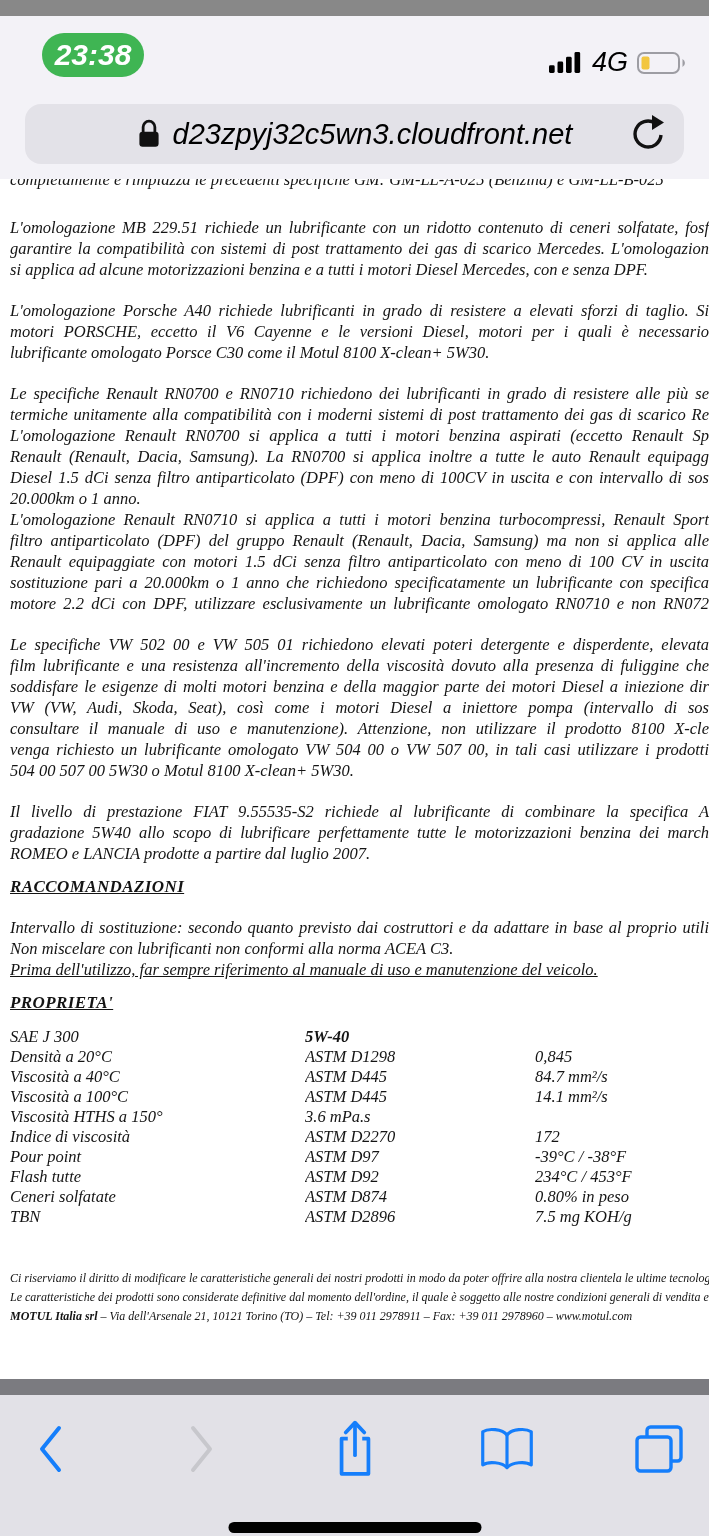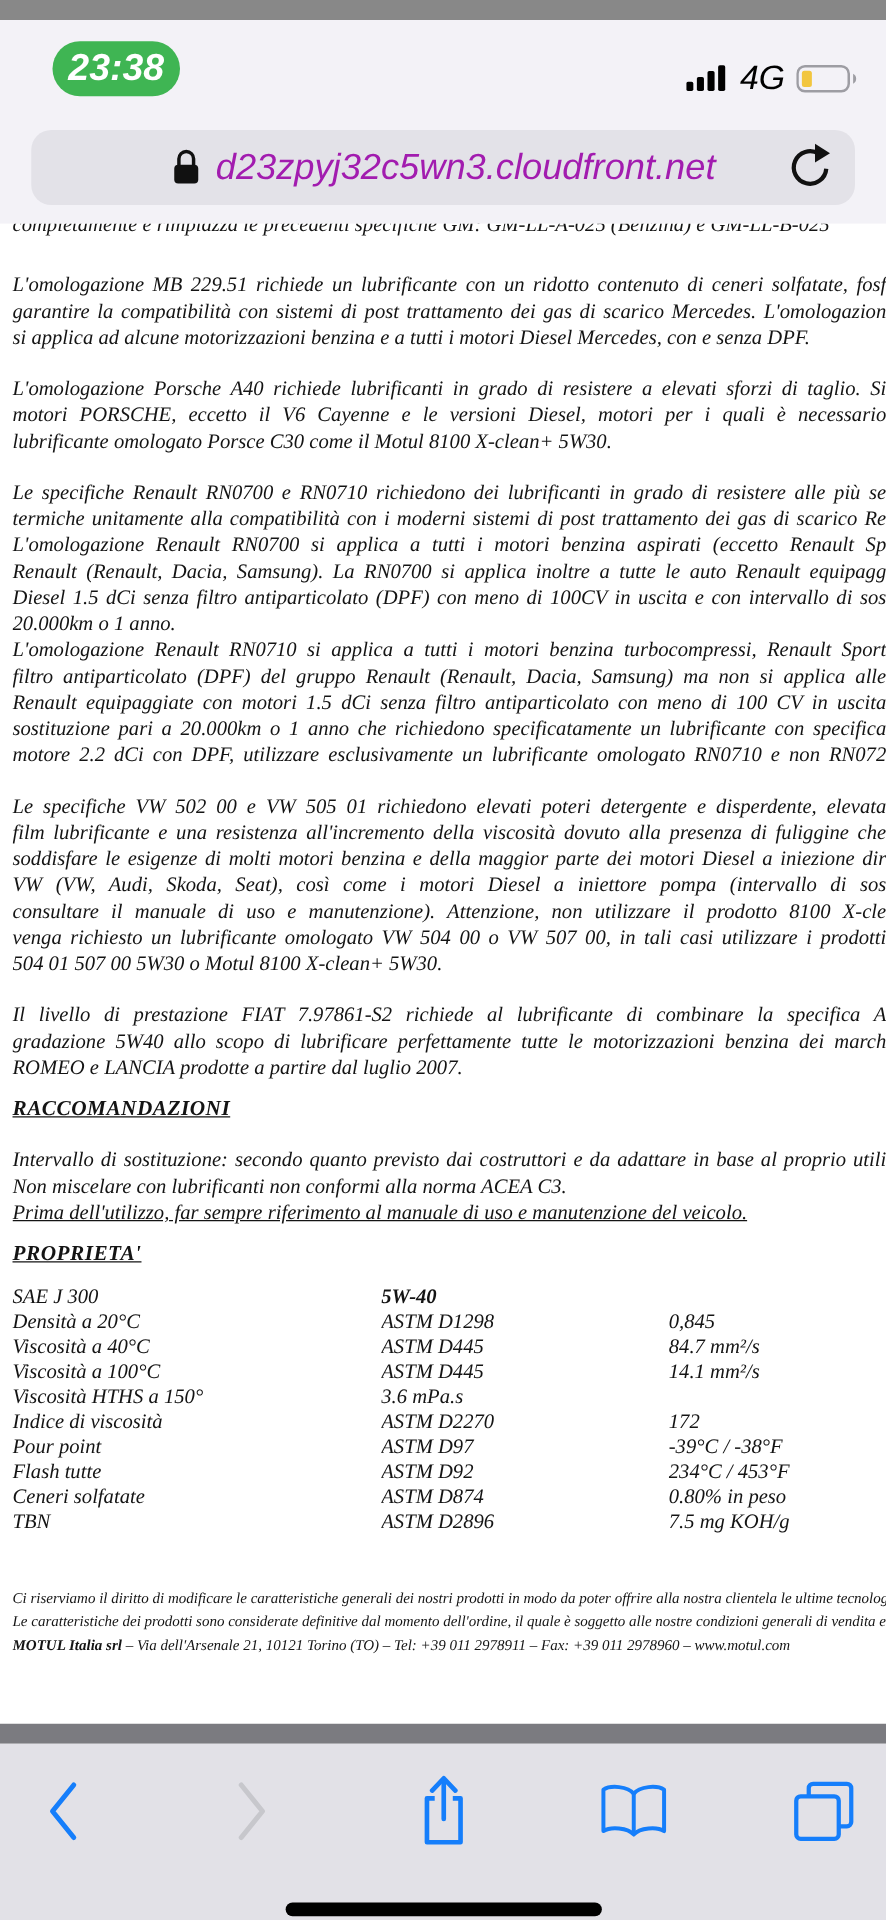--- a/index.html
+++ b/index.html
@@ -6,21 +6,21 @@
   .screen{position:relative;width:709px;height:1536px;margin:16px auto;background:#fff;overflow:hidden;
           font-family:"Liberation Sans",sans-serif;font-style:italic;}
   
   .topchrome{position:absolute;top:0;left:0;right:0;height:163px;background:#f3f2f7;}
   .timepill{position:absolute;left:42px;top:17px;width:102px;height:44px;border-radius:22px;
             background:#3fb553;color:#fff;font-weight:bold;font-size:30px;line-height:44px;text-align:center;}
   .sticons{position:absolute;right:22px;top:31px;display:flex;align-items:center;gap:9px;}
   .nettype{font-size:27px;color:#000;}
   .urlfield{position:absolute;left:25px;top:88px;width:659px;height:60px;border-radius:16px;
             background:#e3e2e8;display:flex;align-items:center;justify-content:center;gap:12px;}
-  .urltext{font-size:29px;color:#a21caf;}
+  .urltext{font-size:29px;color:#000000;}
   .reloadbtn{position:absolute;right:14px;top:10px;width:44px;height:40px;display:flex;align-items:center;justify-content:center;}
   
   .doc{position:absolute;top:163px;left:0;right:0;bottom:173px;background:#fff;
        padding-left:10px;overflow:hidden;color:#141414;
        font-family:"Liberation Serif",serif;}
   .clip{height:18px;overflow:hidden;}
   .clip-inner{margin-top:-10px;font-size:16.5px;line-height:21px;white-space:nowrap;}
   .para{margin-top:20px;}
   .line{font-size:16.5px;line-height:21px;}
   .jl{text-align:justify;text-align-last:justify;height:21px;overflow:hidden;}
@@ -112,24 +112,24 @@
         <div class="line jl">sostituzione pari a 20.000km o 1 anno che richiedono specificatamente un lubrificante con specifica</div>
         <div class="line jl">motore 2.2 dCi con DPF, utilizzare esclusivamente un lubrificante omologato RN0710 e non RN072</div>
       </div>
       <div class="para">
         <div class="line jl">Le specifiche VW 502 00 e VW 505 01 richiedono elevati poteri detergente e disperdente, elevata</div>
         <div class="line jl">film lubrificante e una resistenza all'incremento della viscosità dovuto alla presenza di fuliggine che</div>
         <div class="line jl">soddisfare le esigenze di molti motori benzina e della maggior parte dei motori Diesel a iniezione dir</div>
         <div class="line jl">VW (VW, Audi, Skoda, Seat), così come i motori Diesel a iniettore pompa (intervallo di sos</div>
         <div class="line jl">consultare il manuale di uso e manutenzione). Attenzione, non utilizzare il prodotto 8100 X-cle</div>
         <div class="line jl">venga richiesto un lubrificante omologato VW 504 00 o VW 507 00, in tali casi utilizzare i prodotti</div>
-        <div class="line ll">504 01 507 00 5W30 o Motul 8100 X-clean+ 5W30.</div>
-      </div>
-      <div class="para">
-        <div class="line jl">Il livello di prestazione FIAT 7.97861-S2 richiede al lubrificante di combinare la specifica A</div>
+        <div class="line ll">504 00 507 00 5W30 o Motul 8100 X-clean+ 5W30.</div>
+      </div>
+      <div class="para">
+        <div class="line jl">Il livello di prestazione FIAT 9.55535-S2 richiede al lubrificante di combinare la specifica A</div>
         <div class="line jl">gradazione 5W40 allo scopo di lubrificare perfettamente tutte le motorizzazioni benzina dei march</div>
         <div class="line ll">ROMEO e LANCIA prodotte a partire dal luglio 2007.</div>
       </div>
       <div class="heading">RACCOMANDAZIONI</div>
       <div class="para">
         <div class="line jl">Intervallo di sostituzione: secondo quanto previsto dai costruttori e da adattare in base al proprio utili</div>
         <div class="line ll">Non miscelare con lubrificanti non conformi alla norma ACEA C3.</div>
         <div class="line ll ul">Prima dell'utilizzo, far sempre riferimento al manuale di uso e manutenzione del veicolo.</div>
       </div>
       <div class="heading">PROPRIETA'</div>

